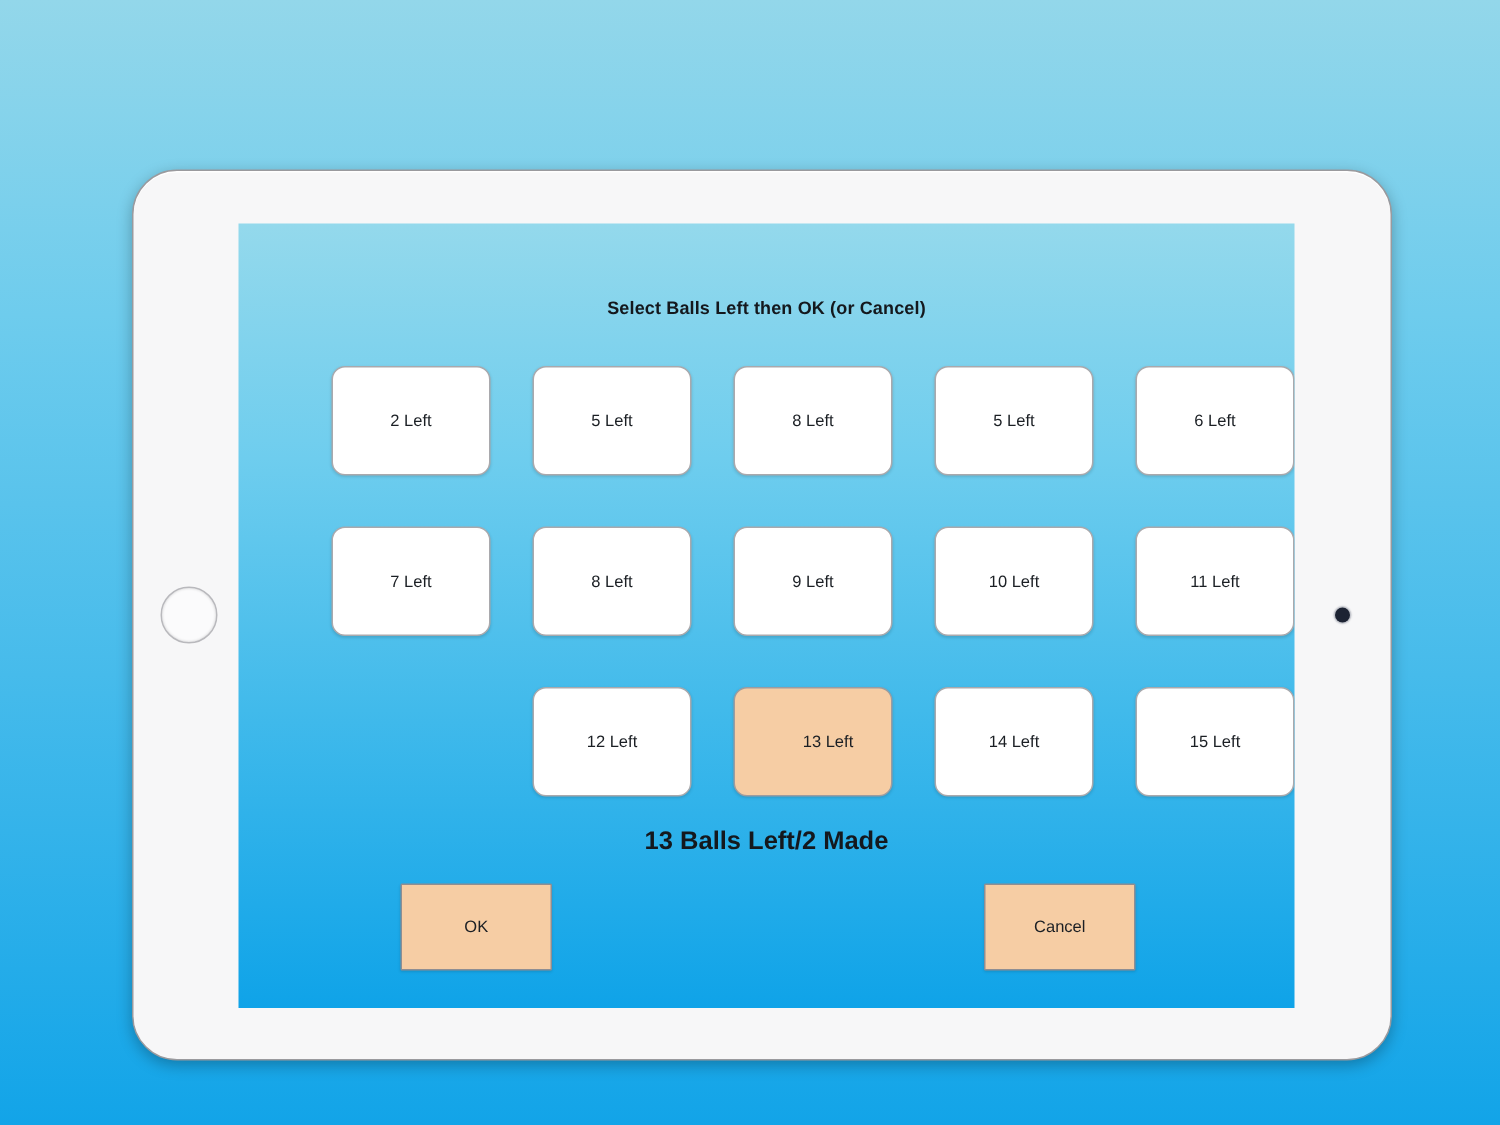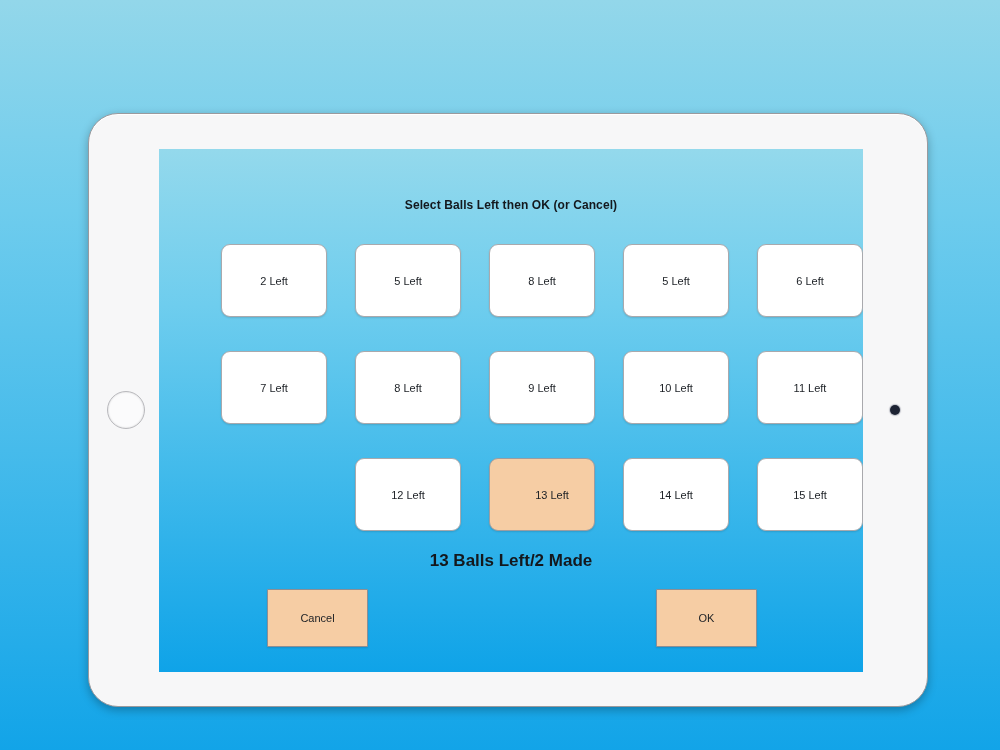--- a/index.html
+++ b/index.html
@@ -178,18 +178,18 @@
     <div class="ball-row" id="ball-row-3">
       <div class="ball-button">12 Left</div>
       <div class="ball-button selected">13 Left</div>
       <div class="ball-button">14 Left</div>
       <div class="ball-button">15 Left</div>
     </div>
 
     <div id="status-text">13 Balls Left/2 Made</div>
 
     <div id="action-row">
+      <div class="action-button">OK</div>
       <div class="action-button">Cancel</div>
-      <div class="action-button">OK</div>
     </div>
 
   </div>
 </div>
 
 </body></html>

